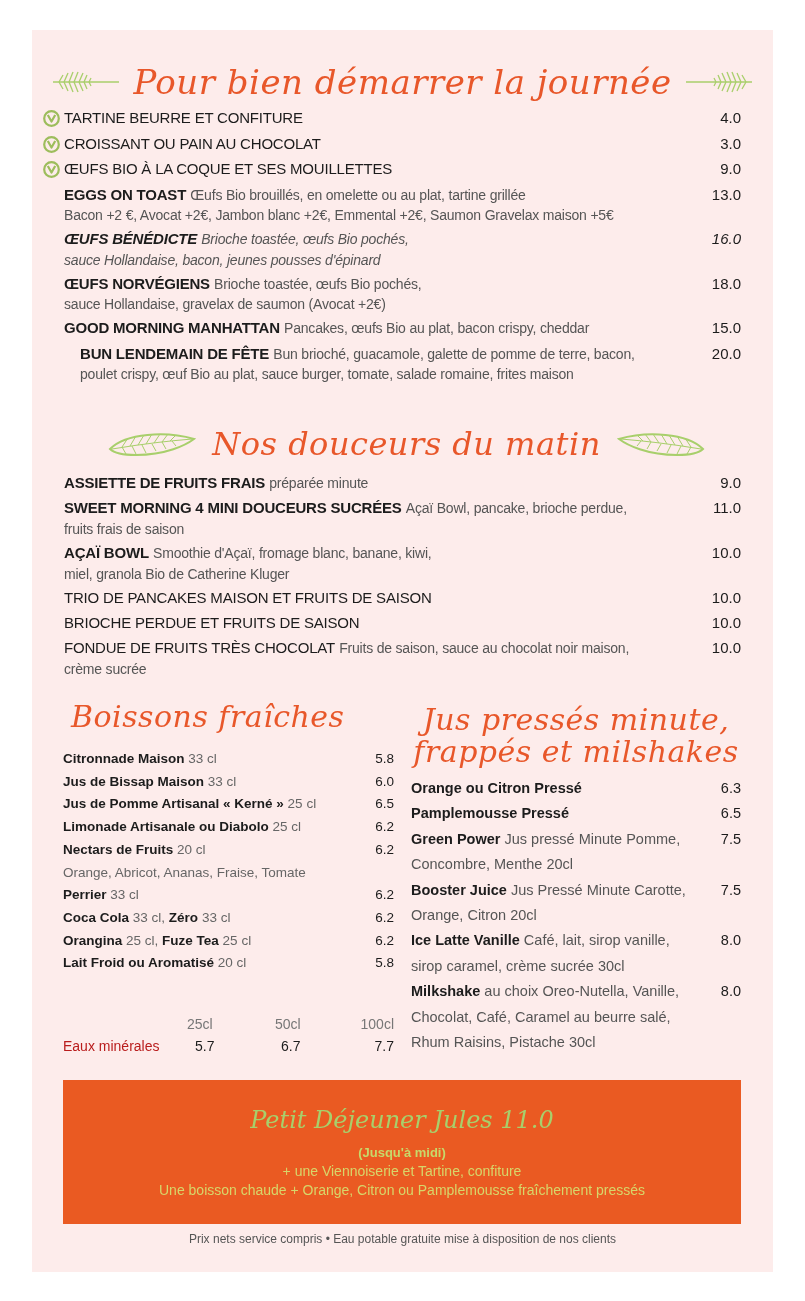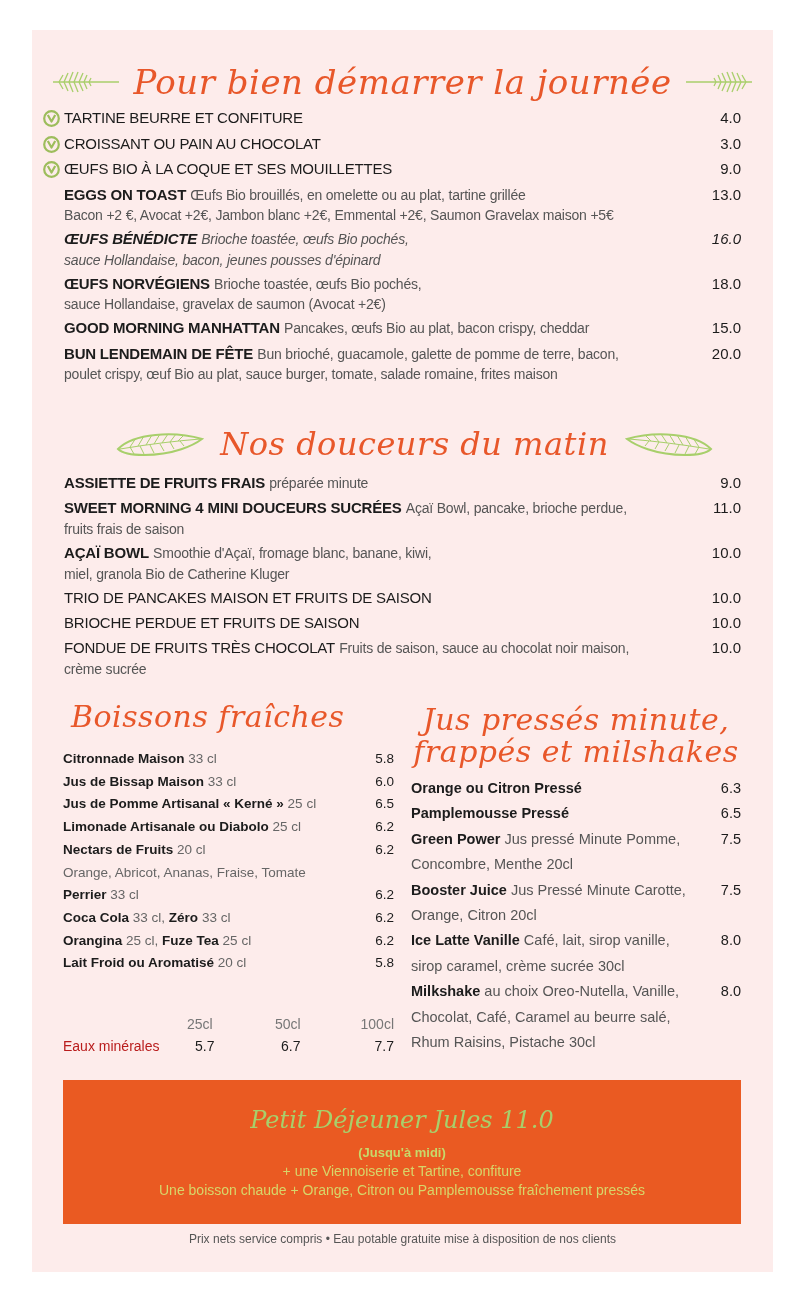--- a/index.html
+++ b/index.html
@@ -17,21 +17,21 @@
 
   .items { position: absolute; left: 0; width: 741px; }
   .row { position: relative; padding-left: 32px; padding-right: 32px; font-size: 15px; line-height: 19.5px; }
   .row .main { display: block; padding-right: 70px; }
   .row .name { font-weight: bold; color: #1c1c1c; font-size: 15px; letter-spacing: -0.2px; }
   .row .plain { color: #1c1c1c; font-size: 15px; letter-spacing: -0.2px; }
   .row .desc { color: #555; font-size: 14px; letter-spacing: -0.2px; }
   .row .price { position: absolute; right: 32px; top: 0; font-size: 15px; color: #1c1c1c; }
   .veg { position: absolute; left: 11px; top: 2px; width: 17px; height: 17px; }
 
-  .hdr2 { position: absolute; left: 12px; top: 392px; width: 741px; height: 44px; display: flex; align-items: center; justify-content: center; gap: 14px; }
+  .hdr2 { position: absolute; left: 4px; top: 392px; width: 741px; height: 44px; display: flex; align-items: center; justify-content: center; gap: 14px; }
   .hdr2 .script-title { font-size: 32px; }
 
   
   .col { position: absolute; }
   .col .ctitle { font-size: 30px; line-height: 30px; }
   .drow { position: relative; font-size: 13.5px; line-height: 22.7px; }
   .drow .n { font-weight: bold; color: #1c1c1c; }
   .drow .v { color: #666; }
   .drow .p { position: absolute; right: 0; top: 0; color: #1c1c1c; }
 
@@ -145,21 +145,21 @@
       <span class="price">16.0</span>
     </div>
     <div class="row" style="height:44.5px;">
       <span class="main"><span class="name">ŒUFS NORVÉGIENS</span> <span class="desc">Brioche toastée, œufs Bio pochés,</span><br><span class="desc">sauce Hollandaise, gravelax de saumon (Avocat +2€)</span></span>
       <span class="price">18.0</span>
     </div>
     <div class="row" style="height:25.5px;">
       <span class="main"><span class="name">GOOD MORNING MANHATTAN</span> <span class="desc">Pancakes, œufs Bio au plat, bacon crispy, cheddar</span></span>
       <span class="price">15.0</span>
     </div>
-    <div class="row" style="height:44.5px;">
+    <div class="row" style="height:44.5px;margin-left:16px;">
       <span class="main"><span class="name">BUN LENDEMAIN DE FÊTE</span> <span class="desc">Bun brioché, guacamole, galette de pomme de terre, bacon,</span><br><span class="desc">poulet crispy, œuf Bio au plat, sauce burger, tomate, salade romaine, frites maison</span></span>
       <span class="price">20.0</span>
     </div>
   </div>
 
   <div class="hdr2">
     <svg class="leaf">
         <use href="#sym-leaf"></use>
       </svg>
     <span class="script-title">Nos douceurs du matin</span>

